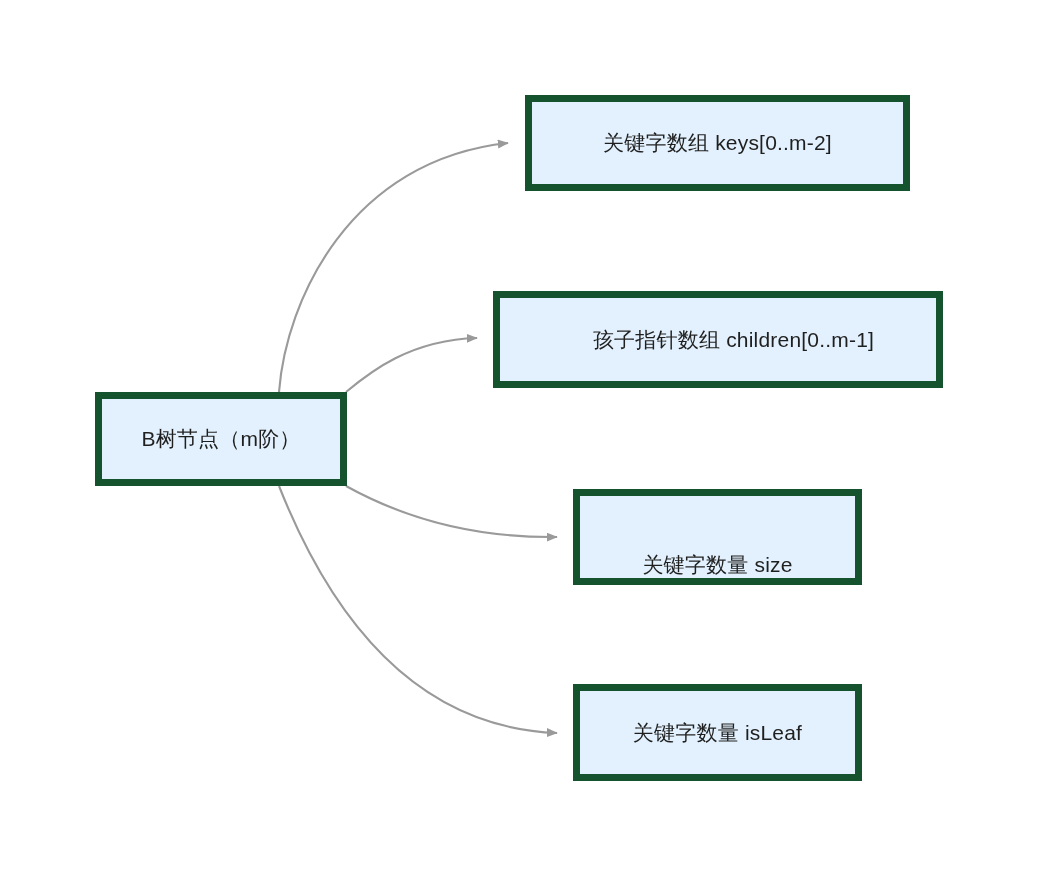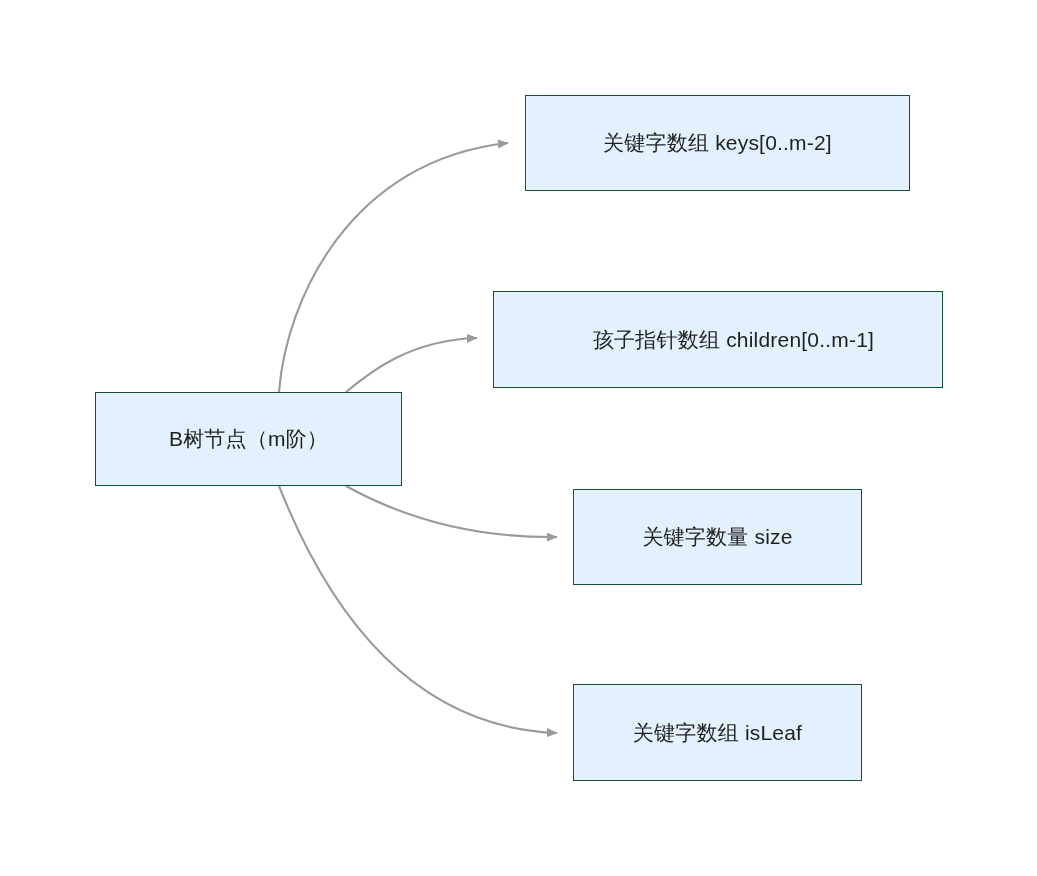--- a/index.html
+++ b/index.html
@@ -22,58 +22,59 @@
     left: 0;
     top: 0;
     width: 1037px;
     height: 876px;
     pointer-events: none;
   }
   .node {
     position: absolute;
     box-sizing: border-box;
     background: #e2f1fd;
-    border: 1px solid #14532d;
+    border: 7px solid #14532d;
     display: flex;
     align-items: center;
     justify-content: center;
     text-align: center;
     color: #1f1f1f;
     font-size: 21px;
     line-height: 1.3;
     letter-spacing: 0.2px;
     white-space: nowrap;
   }
   .node-label {
     display: block;
   }
   #node-root {
     left: 95px;
     top: 392px;
-    width: 307px;
+    width: 252px;
     height: 94px;
   }
   #node-keys {
     left: 525px;
     top: 95px;
     width: 385px;
     height: 96px;
   }
   #node-children {
     left: 493px;
     top: 291px;
     width: 450px;
     height: 97px;
     padding-left: 31px;
   }
   #node-size {
     left: 573px;
     top: 489px;
     width: 289px;
     height: 96px;
+    align-items: flex-end;
   }
   #node-isleaf {
     left: 573px;
     top: 684px;
     width: 289px;
     height: 97px;
   }
 </style>
 </head>
 <body>
@@ -106,16 +107,16 @@
 
   <div class="node" id="node-children">
     <span class="node-label">孩子指针数组 children[0..m-1]</span>
   </div>
 
   <div class="node" id="node-size">
     <span class="node-label">关键字数量 size</span>
   </div>
 
   <div class="node" id="node-isleaf">
-    <span class="node-label">关键字数组 isLeaf</span>
+    <span class="node-label">关键字数量 isLeaf</span>
   </div>
 
 </div>
 
 </body></html>

